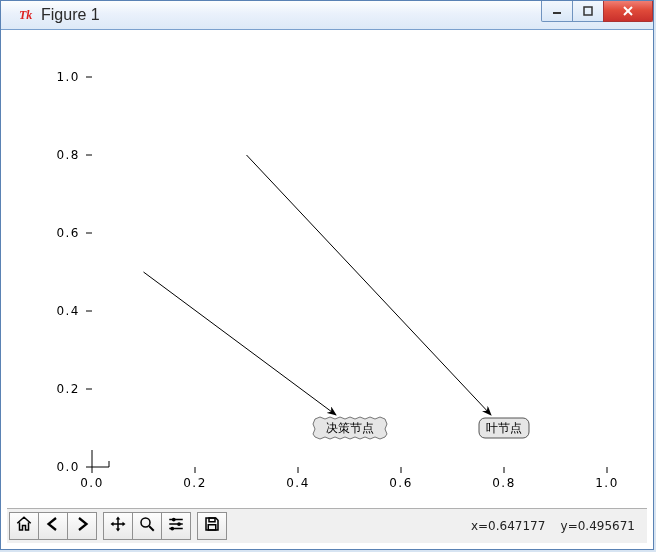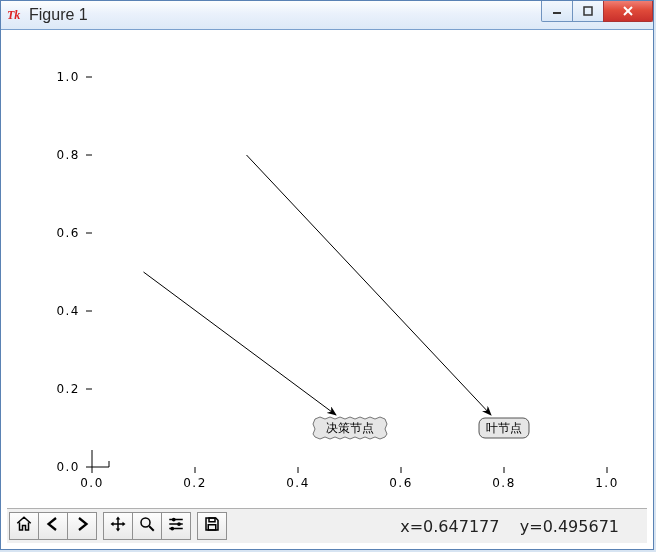--- a/index.html
+++ b/index.html
@@ -20,20 +20,21 @@
     background: #fff;
     box-sizing: border-box;
   }
   .titlebar {
     height: 28px;
     background: linear-gradient(#fdfefe, #eaf1fb 45%, #dde9f7);
     border-bottom: 1px solid #7aa0cd;
     display: flex;
     align-items: center;
     position: relative;
+    padding-left: 12px;
   }
   .tb-icon {
     width: 16px; height: 16px;
     margin: 0 6px;
     display: flex; align-items: center; justify-content: center;
   }
   .tb-title {
     font-size: 16px;
     color: #2a2a2a;
   }
@@ -108,22 +109,22 @@
   .tbtn {
     width: 28px; height: 26px;
     background: linear-gradient(#fdfdfd, #e9e9e9);
     display: flex; align-items: center; justify-content: center;
     cursor: pointer;
   }
   .tbtn + .tbtn { border-left: 1px solid #909090; }
   .tbtn svg { width: 18px; height: 18px; }
   .coord-readout {
     margin-left: auto;
-    margin-right: 28px;
-    font-size: 16px;
+    margin-right: 12px;
+    font-size: 12px;
     color: #222;
     font-family: "DejaVu Sans", sans-serif;
   }
 </style>
 </head>
 <body>
 
 <div class="window">
 
   <div class="titlebar">

